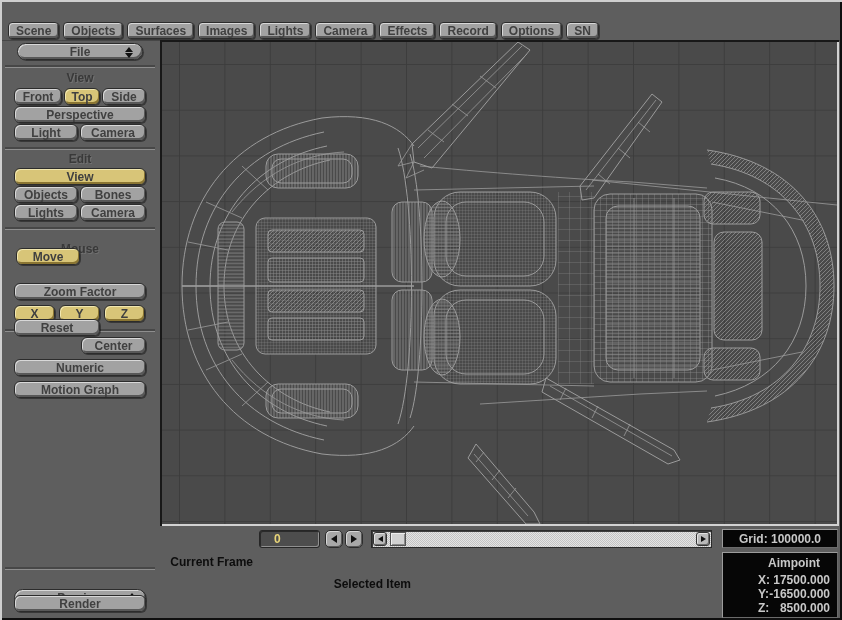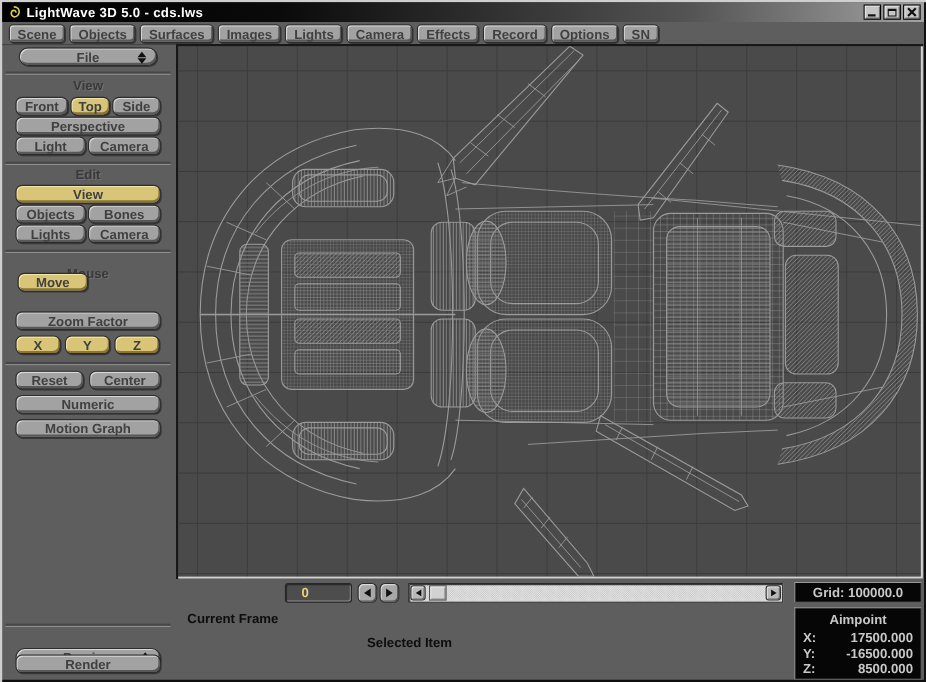--- a/index.html
+++ b/index.html
@@ -64,42 +64,20 @@
     color:#c8c8c8;font-weight:bold;font-size:12px;}
   .lcd-center{display:flex;align-items:center;justify-content:center;}
   .aim-row{display:flex;justify-content:space-between;padding:0 7px;line-height:14px;font-size:12px;}
   .aim-title{text-align:center;margin-top:3px;margin-bottom:3px;font-size:12px;}
 </style>
 </head>
 <body>
 
 <div class="window">
 
-  <div class="titlebar">
-    <span style="display:inline-flex;">
-      <svg width="13" height="13" viewBox="0 0 13 13">
-        <path d="M6.5 1.2 C10 1.2 11.9 3.6 11.4 6.4 C10.9 9.4 8 11 6 10 C4.1 9.1 3.6 6.6 5 5.1 C6.4 3.7 8.9 4.6 8.4 6.6" stroke="#d8cf5a" fill="none" stroke-width="1.5"></path>
-      </svg>
-    </span>
-    <span class="title-text">LightWave 3D 5.0 - cds.lws</span>
-    <span class="win-btns">
-      <span class="wbtn">
-          <span class="g-min"></span>
-        </span>
-      <span class="wbtn">
-          <span class="g-max"></span>
-        </span>
-      <span class="wbtn">
-          <span style="position:relative;width:14px;height:12px;">
-            <span class="g-x1"></span>
-            <span class="g-x2"></span>
-          </span>
-        </span>
-    </span>
-  </div>
 
   <div class="menubar">
     <div class="btn menu-btn">Scene</div>
     <div class="btn menu-btn">Objects</div>
     <div class="btn menu-btn">Surfaces</div>
     <div class="btn menu-btn">Images</div>
     <div class="btn menu-btn">Lights</div>
     <div class="btn menu-btn">Camera</div>
     <div class="btn menu-btn">Effects</div>
     <div class="btn menu-btn">Record</div>
@@ -133,21 +111,21 @@
 
   <div class="grp-label" style="top:242px;">Mouse</div>
   <div class="btn abs yellow" style="left:16px;top:248px;width:64px;">Move</div>
 
   <div class="btn abs" style="left:14px;top:283px;width:132px;">Zoom Factor</div>
   <div class="btn abs yellow" style="left:14px;top:305px;width:41px;">X</div>
   <div class="btn abs yellow" style="left:59px;top:305px;width:41px;">Y</div>
   <div class="btn abs yellow" style="left:104px;top:305px;width:41px;">Z</div>
   <div class="sep" style="top:329px;"></div>
 
-  <div class="btn abs" style="left:14px;top:337px;width:62px;">Reset</div>
+  <div class="btn abs" style="left:14px;top:319px;width:86px;">Reset</div>
   <div class="btn abs" style="left:81px;top:337px;width:65px;">Center</div>
   <div class="btn abs" style="left:14px;top:359px;width:132px;">Numeric</div>
   <div class="btn abs" style="left:14px;top:381px;width:132px;">Motion Graph</div>
 
   <div class="sep" style="top:567px;"></div>
   <div class="btn pill abs" style="left:14px;top:572px;width:132px;">
     <span>Preview</span>
     <span class="updown"></span>
   </div>
   <div class="btn abs" style="left:14px;top:595px;width:132px;">Render</div>
@@ -280,21 +258,21 @@
     <div class="sb-thumb"></div>
     <div class="sb-btn" style="right:1px;">
         <span class="tri-r" style="border-left-width:5px;border-top-width:3.5px;border-bottom-width:3.5px;"></span>
       </div>
   </div>
 
   <div class="lcd lcd-center" style="left:722px;top:529px;width:116px;height:19px;">Grid: 100000.0</div>
 
   <div class="lbl" style="left:290px;top:555px;width:121px;text-align:right;">Selected Item</div>
 
-  <div class="lcd" style="left:722px;top:552px;width:116px;height:66px;">
+  <div class="lcd" style="left:722px;top:552px;width:116px;height:66px;padding-left:28px;">
     <div class="aim-title">Aimpoint</div>
     <div class="aim-row">
       <span>X:</span>
         <span>17500.000</span>
     </div>
     <div class="aim-row">
       <span>Y:</span>
         <span>-16500.000</span>
     </div>
     <div class="aim-row">

